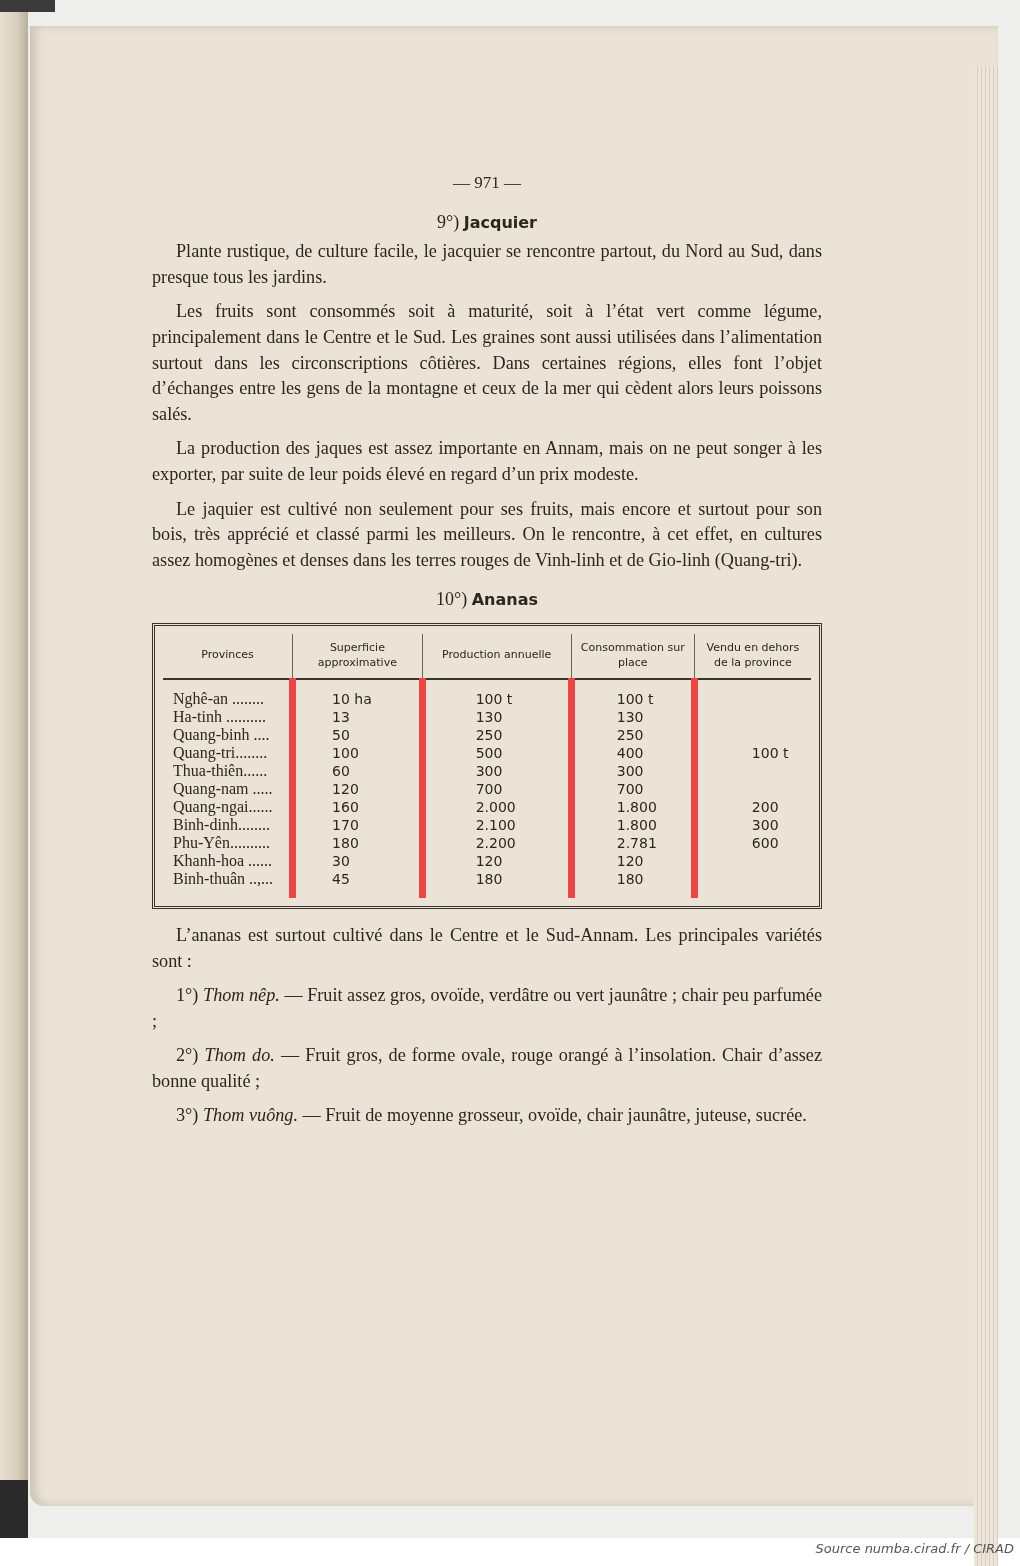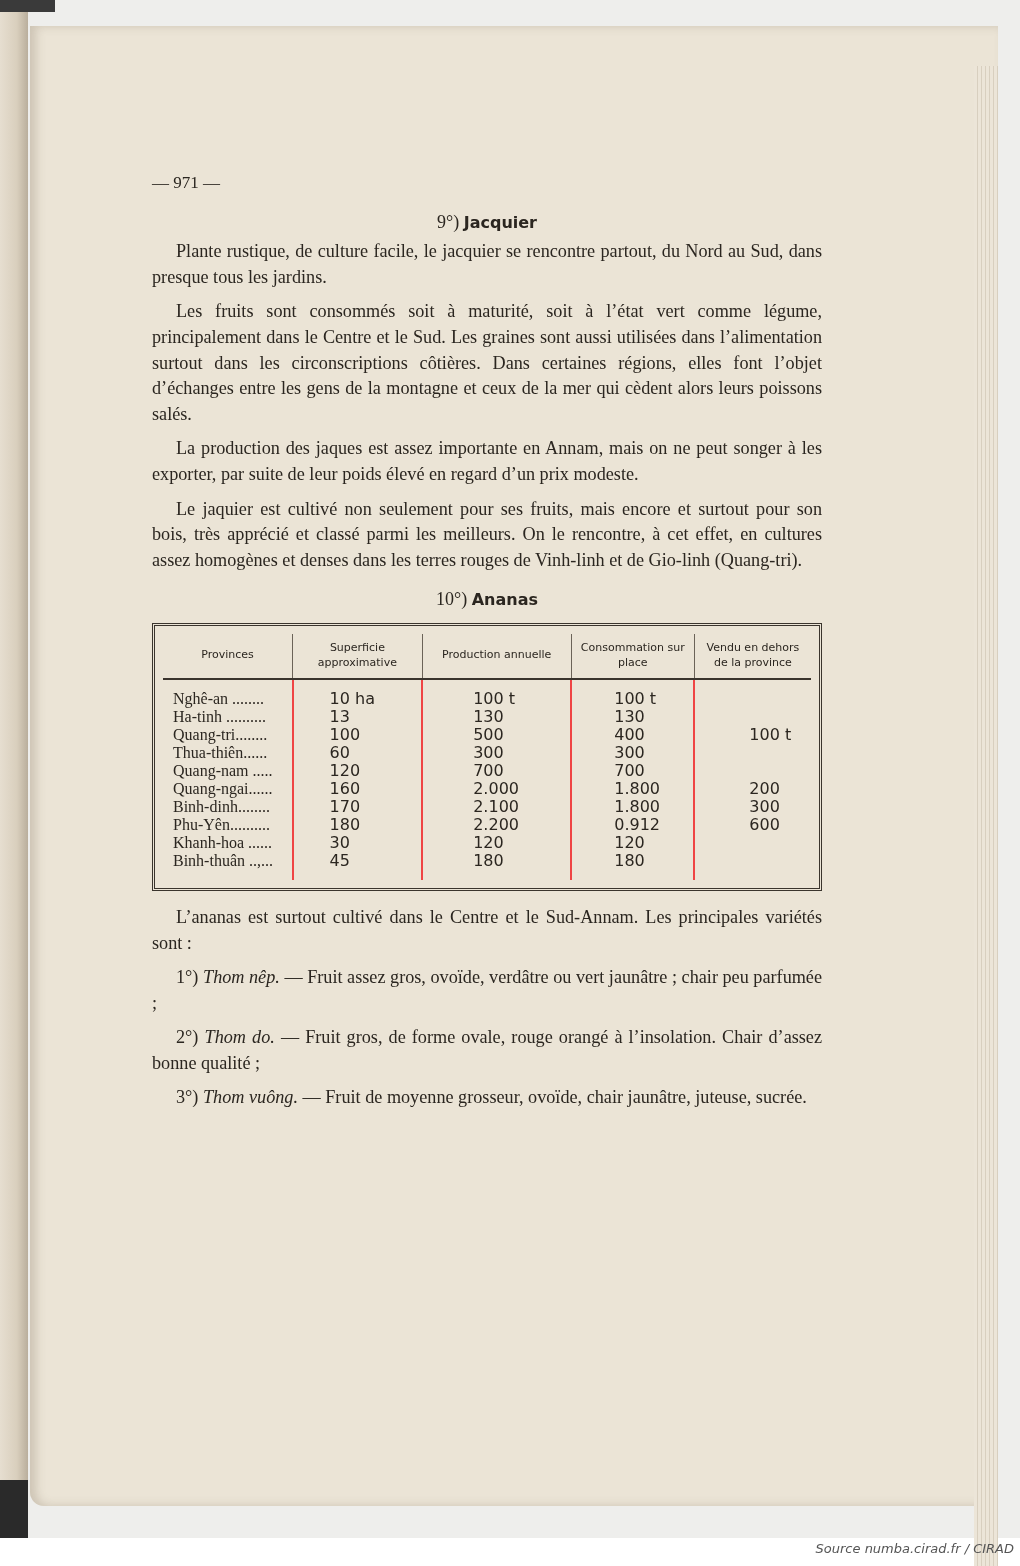--- a/index.html
+++ b/index.html
@@ -29,39 +29,39 @@
     box-shadow: inset 6px 0 10px rgba(120,105,85,0.25);
   }
   .page-edges {
     position: absolute; right: 0; top: 40px; width: 24px; height: 1500px;
     background: repeating-linear-gradient(to right, #ece5d8 0px, #ece5d8 3px, #d8cfbf 3px, #d8cfbf 4px);
   }
   .content {
     position: absolute; left: 152px; top: 170px; width: 670px;
     color: #2b2620; font-size: 18.2px; line-height: 25.6px;
   }
-  .page-number { font-size: 17px; margin: 0 0 14px 0; }
+  .page-number { text-align: center; font-size: 17px; margin: 0 0 14px 0; }
   .section-title { text-align: center; font-size: 18px; margin: 14px 0 4px 0; }
   .section-title b { font-family: "DejaVu Sans", sans-serif; font-size: 16px; font-weight: bold; }
   p { margin: 0 0 9px 0; text-align: justify; text-indent: 24px; }
   .table-wrap {
     margin: 10px 0 14px 0; border: 3px double #3a342d; padding: 8px;
     outline: 1px solid #3a342d; outline-offset: -1px;
   }
   table {
     width: 100%; border-collapse: collapse;
     font-family: "DejaVu Sans", sans-serif; font-size: 12px; color: #2b2620;
   }
   th {
     font-weight: normal; font-size: 11px; line-height: 15px; padding: 6px 4px 8px 4px;
     border-bottom: 2px solid #3a342d; border-left: 1px solid #6b6358; text-align: center;
   }
   th:first-child { border-left: none; }
   td {
-    border-left: 2px solid #ef4444; padding: 0 6px; line-height: 18px; font-size: 16px;
+    border-left: 7px solid #ef4444; padding: 0 6px; line-height: 18px; font-size: 14px;
   }
   td:first-child {
     border-left: none; font-family: "Liberation Serif", serif; font-size: 16px;
     padding-left: 10px; white-space: nowrap;
   }
   tbody tr:first-child td { padding-top: 10px; }
   tbody tr:last-child td { padding-bottom: 10px; }
   td.c1 { padding-left: 36px; }
   td.c2 { padding-left: 50px; }
   td.c3 { padding-left: 42px; }
@@ -121,20 +121,27 @@
           <td class="c4"></td>
         </tr>
         <tr>
           <td>Ha-tinh ..........</td>
           <td class="c1">13</td>
           <td class="c2">130</td>
           <td class="c3">130</td>
           <td class="c4"></td>
         </tr>
         <tr>
+          <td>Quang-binh ....</td>
+          <td class="c1">50</td>
+          <td class="c2">250</td>
+          <td class="c3">250</td>
+          <td class="c4"></td>
+        </tr>
+        <tr>
           <td>Quang-tri........</td>
           <td class="c1">100</td>
           <td class="c2">500</td>
           <td class="c3">400</td>
           <td class="c4">100 t</td>
         </tr>
         <tr>
           <td>Thua-thiên......</td>
           <td class="c1">60</td>
           <td class="c2">300</td>
@@ -159,21 +166,21 @@
           <td>Binh-dinh........</td>
           <td class="c1">170</td>
           <td class="c2">2.100</td>
           <td class="c3">1.800</td>
           <td class="c4">300</td>
         </tr>
         <tr>
           <td>Phu-Yên..........</td>
           <td class="c1">180</td>
           <td class="c2">2.200</td>
-          <td class="c3">0.912</td>
+          <td class="c3">2.781</td>
           <td class="c4">600</td>
         </tr>
         <tr>
           <td>Khanh-hoa ......</td>
           <td class="c1">30</td>
           <td class="c2">120</td>
           <td class="c3">120</td>
           <td class="c4"></td>
         </tr>
         <tr>

